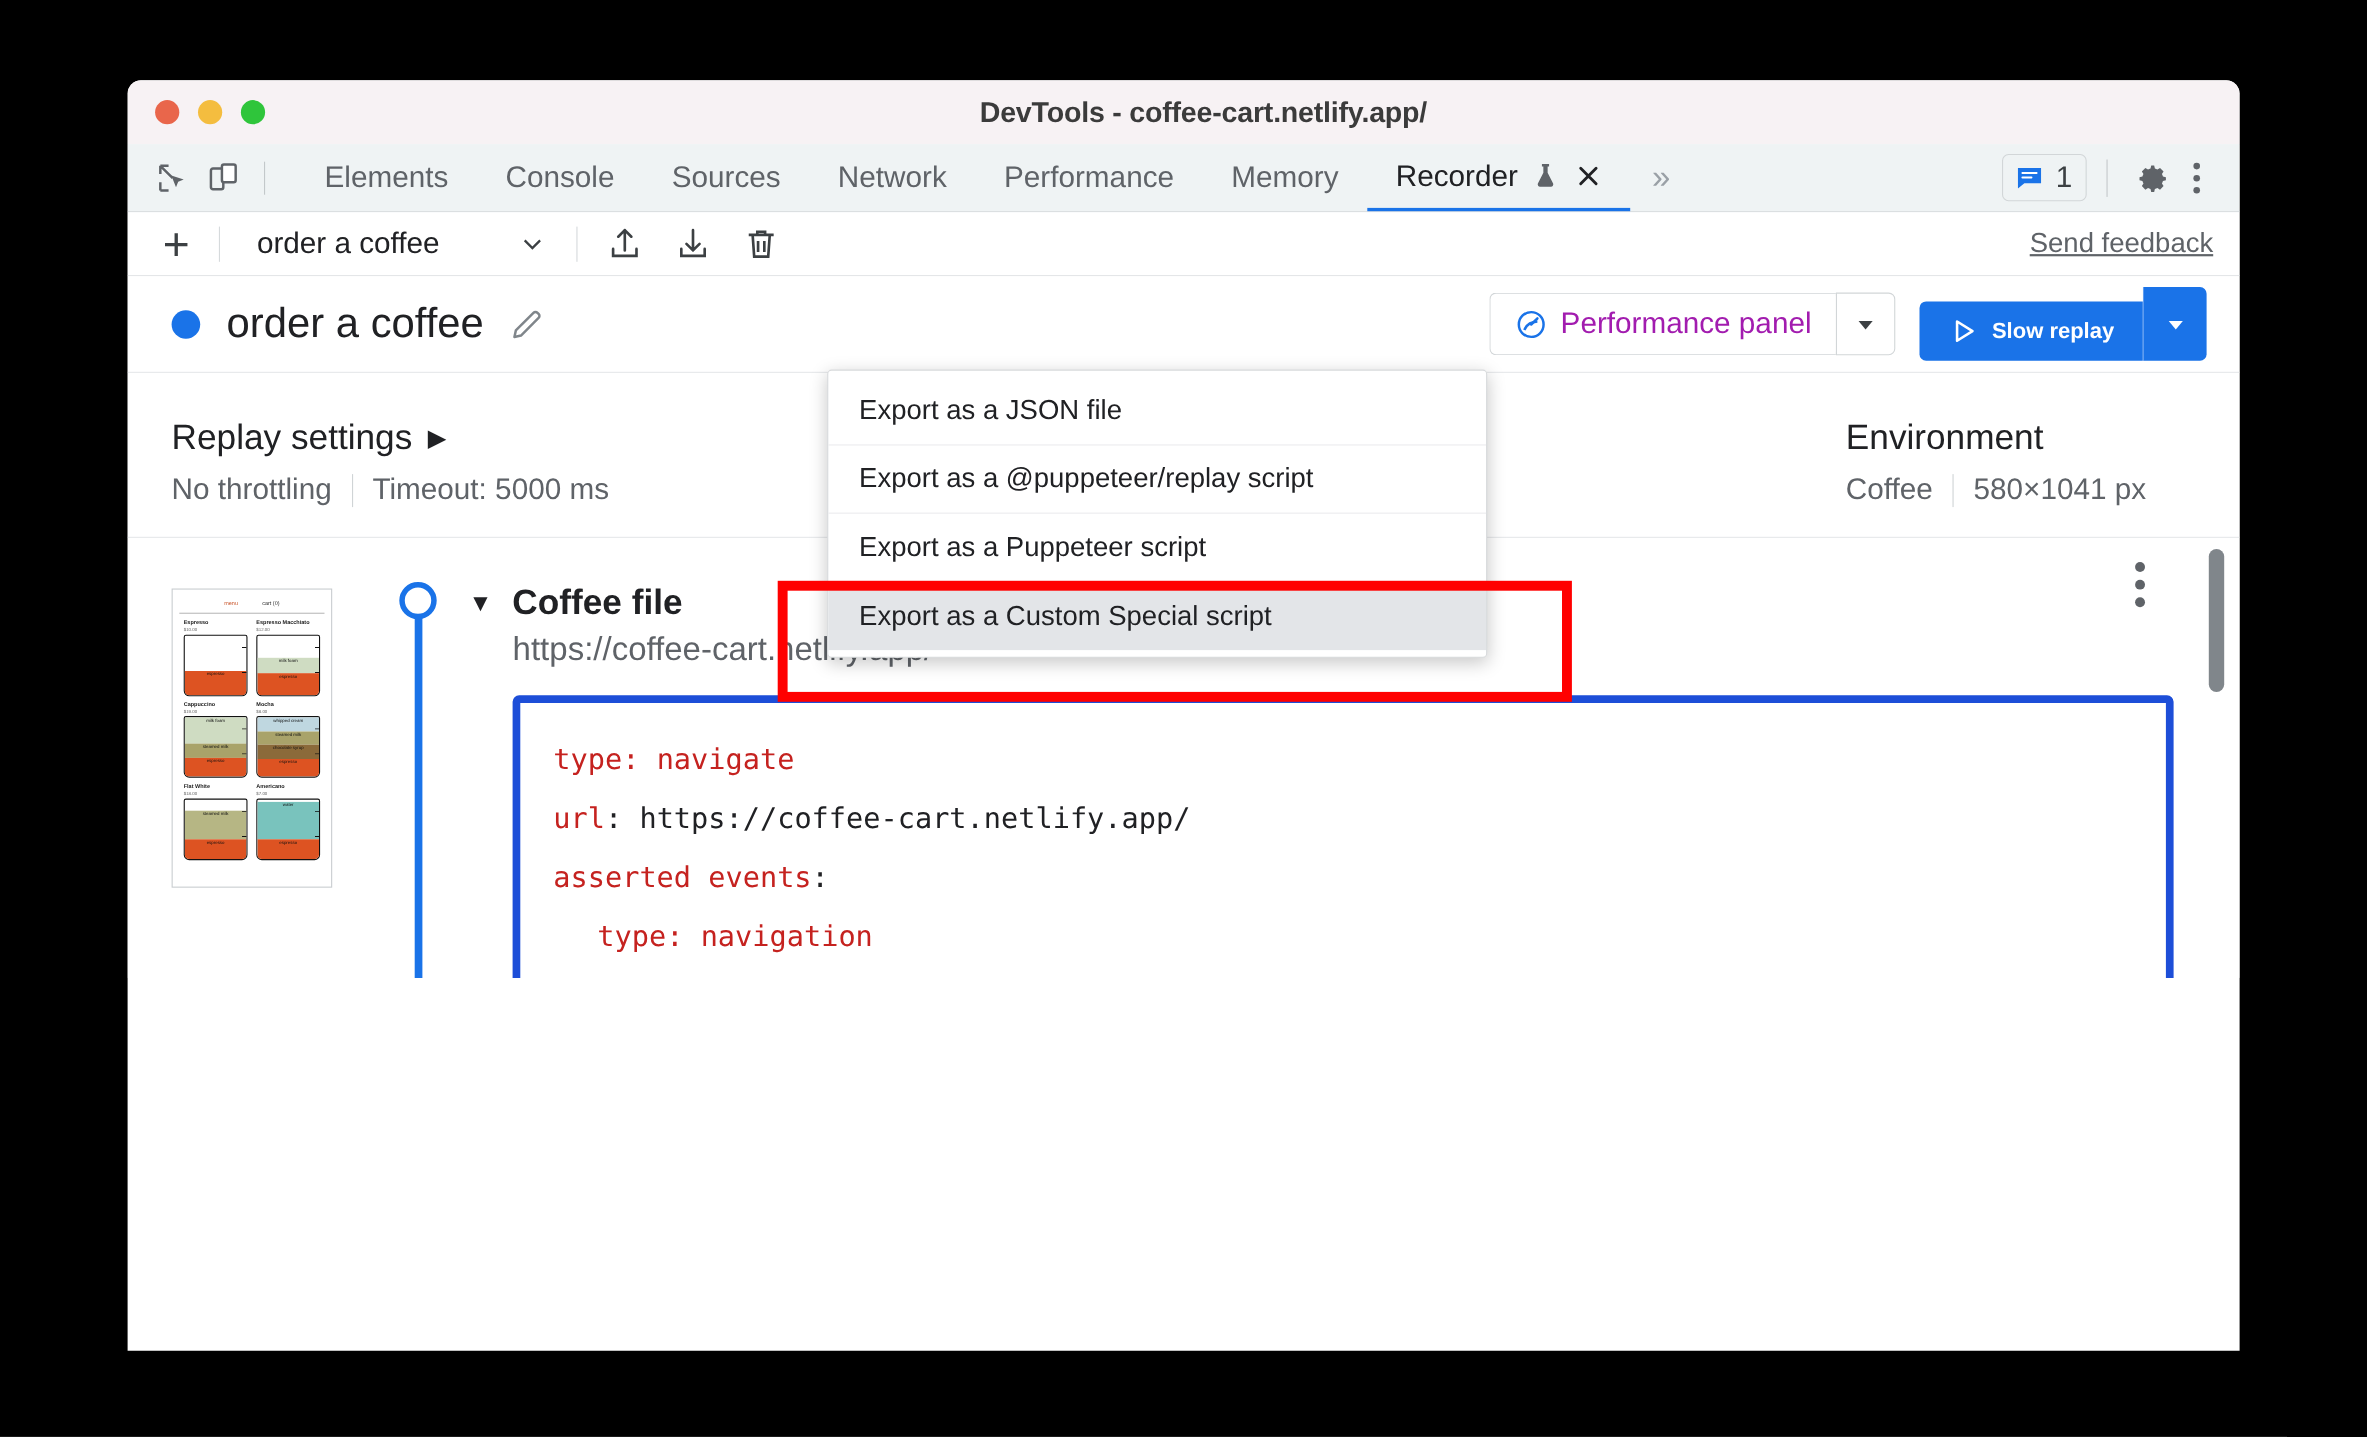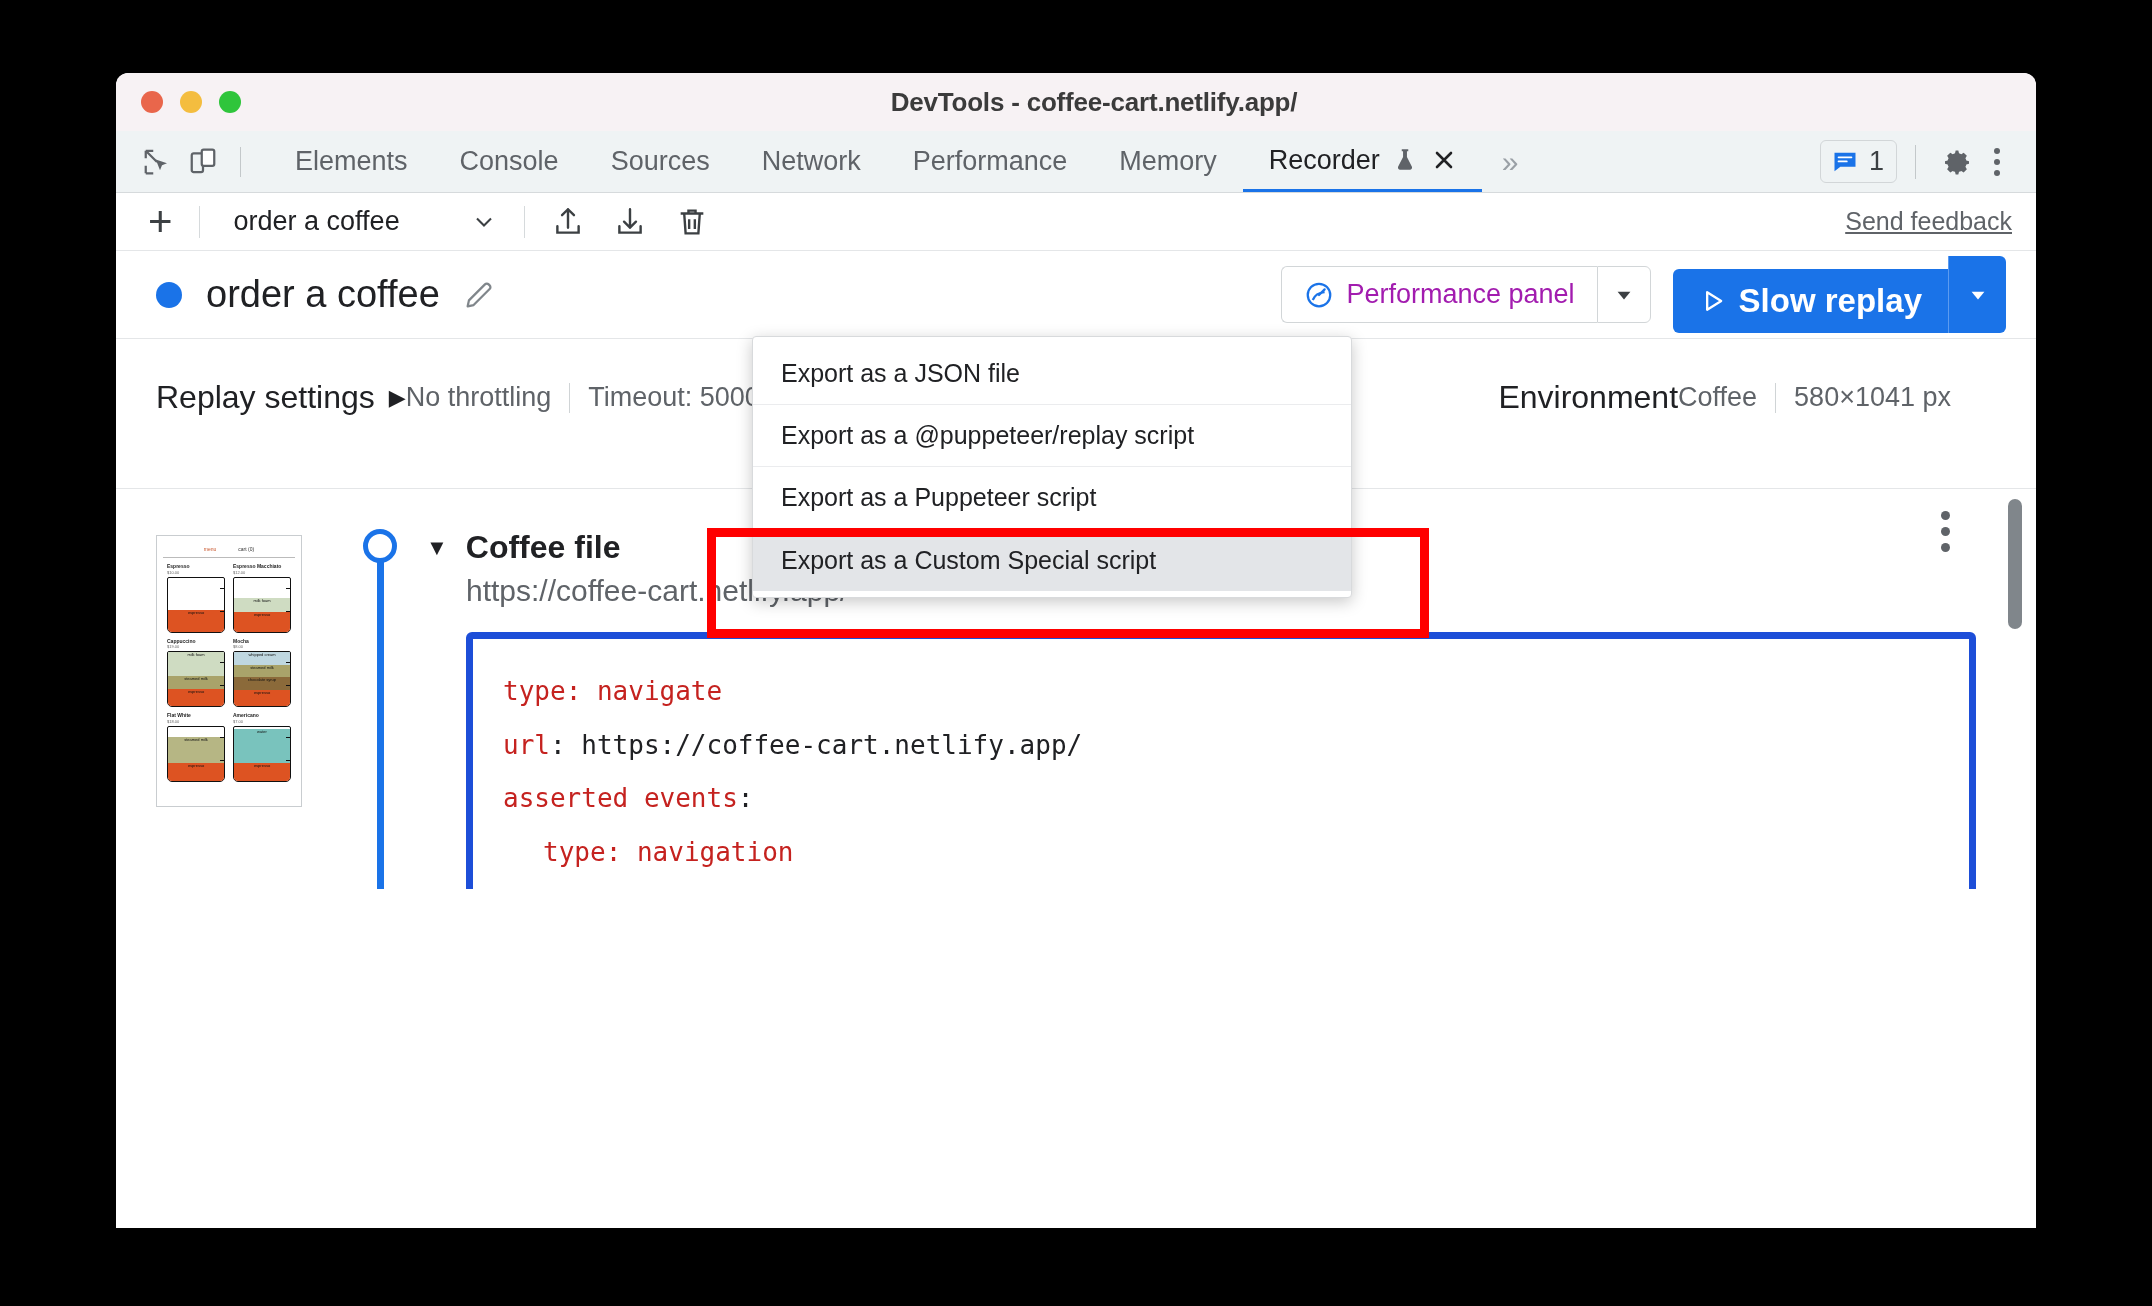--- a/index.html
+++ b/index.html
@@ -91,35 +91,35 @@
     display:flex; align-items:center; gap:12px; border:1px solid #d2d6d8;
     border-right:none; border-radius:6px 0 0 6px; padding:12px 22px;
     color:#a21caf; font-size:27px; background:#fff; cursor:pointer; white-space:nowrap;
   }
   .btn-perf-arrow {
     border:1px solid #d2d6d8; border-radius:0 6px 6px 0; width:54px;
     display:flex; align-items:center; justify-content:center; background:#fff; cursor:pointer;
   }
   .btn-replay {
     display:flex; align-items:center; gap:12px; background:#1a73e8; color:#fff;
-    border-radius:6px 0 0 6px; padding:13px 26px; font-size:33px; font-weight:bold;
+    border-radius:6px 0 0 6px; padding:13px 26px; font-size:20px; font-weight:bold;
     cursor:pointer; white-space:nowrap;margin-top:13px;
   }
   .btn-replay-arrow {
     background:#1a73e8; border-radius:0 6px 6px 0; width:58px;
     display:flex; align-items:center; justify-content:center; cursor:pointer;
     border-left:1px solid #5b9bf0;
   }
 
   
   .settings {
     height:150px; display:flex; align-items:flex-start; padding:40px 40px 0 40px;
     border-bottom:1px solid #e4e6e8; background:#fff; position:relative;
   }
-  .setcol { display:flex; }
+  .setcol { display:flex; flex-direction:column; gap:14px; }
   .setcol .head { font-size:32px; color:#202124; display:flex; align-items:center; gap:14px;}
   .setcol .sub { font-size:27px; color:#5f6368; display:flex; align-items:center; }
   .sub-sep { width:1px; height:30px; background:#d0d4d6; margin:0 18px;}
   .env { margin-left:auto; margin-right:45px; }
   .tri { font-size:22px; color:#202124; }
 
   
   .steps { position:relative; background:#fff; height:400px; padding:40px 0 0 0; overflow:hidden;}
   .steprow { display:flex; padding-left:40px; position:relative;}
   .thumb {

